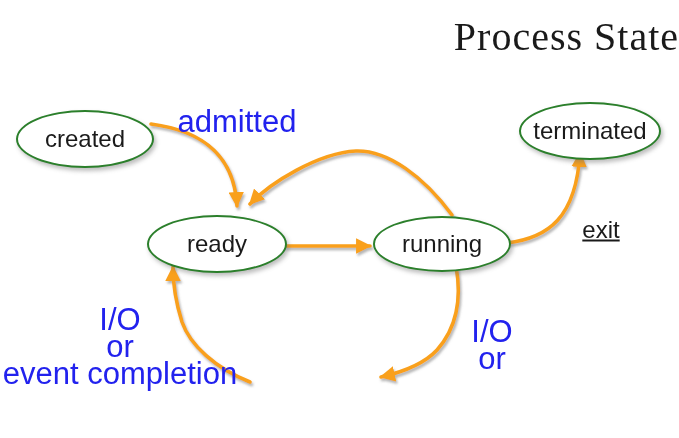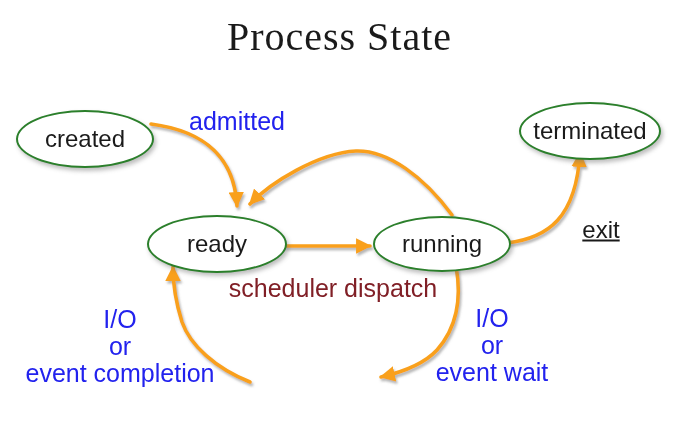--- a/index.html
+++ b/index.html
@@ -8,21 +8,21 @@
     width: 679px;
     height: 438px;
     background: #ffffff;
     font-family: "Liberation Sans", "DejaVu Sans", sans-serif;
     overflow: hidden;
   }
   #title {
     position: absolute;
     left: 0; top: 13px;
     width: 100%;
-    text-align: center;
+    text-align: right;
     font-family: "Liberation Serif", "DejaVu Serif", serif;
     font-size: 40px;
     letter-spacing: 1px;
     color: var(--ink);
   }
   #edges { position: absolute; left: 0; top: 0; }
   .edge {
     fill: none;
     stroke: var(--arrow);
     stroke-width: 3.6;
@@ -43,21 +43,21 @@
   }
   #state-created    { left: 16px;  top: 110px;  width: 134px; height: 54px; }
   #state-ready      { left: 147px; top: 215px; width: 136px; height: 54px; text-align: center; }
   #state-running    { left: 373px; top: 216px; width: 134px; height: 52px; text-align: right; }
   #state-terminated { left: 519px; top: 102px;  width: 138px; height: 54px; }
   #state-waiting    { left: 247px; top: 365px; width: 136px; height: 54px; }
   .edge-label {
     position: absolute;
     transform: translate(-50%, -50%);
     white-space: nowrap;
-    font-size: 25px;
+    font-size: 31px;
     line-height: 27px;
     text-align: center;
   }
   .lbl-blue { color: var(--blue-label); }
   .lbl-admitted  { left: 237px; top: 121px; }
   .lbl-interrupt { left: 398px; top: 121px; color: var(--interrupt-label); }
   .lbl-dispatch  { left: 333px; top: 288px; color: var(--dispatch-label); }
   .lbl-exit      { left: 601px; top: 229px; color: var(--ink); font-size: 24px; text-decoration: underline; }
   .lbl-io-completion { left: 120px; top: 346px; }
   .lbl-io-wait       { left: 492px; top: 345px; }
@@ -97,29 +97,27 @@
   <div class="state" id="state-running">
     <span>running</span>
   </div>
   <div class="state" id="state-terminated">
     <span>terminated</span>
   </div>
 
   <div class="edge-label lbl-blue lbl-admitted">admitted</div>
 
 
-  <div class="edge-label lbl-dispatch">scheduler dispatch</div>
 
   <div class="edge-label lbl-exit">exit</div>
 
   <div class="edge-label lbl-blue lbl-io-completion">
     <div>I/O</div>
     <div>or</div>
     <div>event completion</div>
   </div>
 
   <div class="edge-label lbl-blue lbl-io-wait">
     <div>I/O</div>
     <div>or</div>
-    <div>event wait</div>
   </div>
 
 </div>
 
 </body></html>

